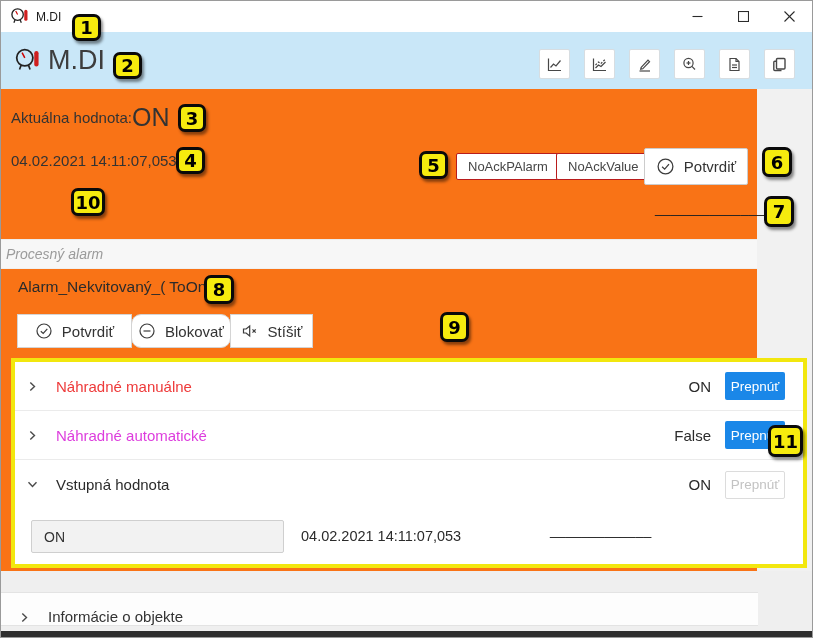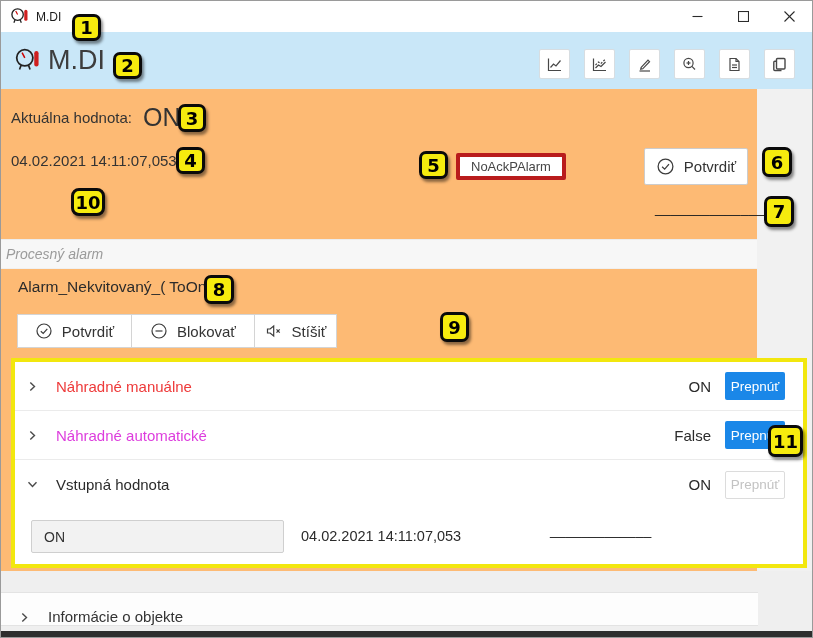--- a/index.html
+++ b/index.html
@@ -1,18 +1,18 @@
 <!DOCTYPE html>
 <html><head>
 <meta charset="utf-8">
 <style>
   * { margin:0; padding:0; box-sizing:border-box; }
   html,body { background:#e8e8e8; }
   body { font-family:"Liberation Sans", sans-serif; }
-  .window{ position:relative; width:813px; height:638px; background:#fdba74;
+  .window{ position:relative; width:813px; height:638px; background:#f97316;
            border:1px solid #9a9a9a; overflow:hidden; }
 
   
   .titlebar{ position:absolute; left:0; top:0; width:100%; height:31px; background:#fff;
              display:flex; align-items:center; }
   .titlebar .app-icon{ margin-left:9px; display:flex; }
   .titlebar .title-text{ margin-left:7px; font-size:12px; color:#1a1a1a; }
   .caption-buttons{ position:absolute; right:0; top:0; height:31px; display:flex; }
   .caption-btn{ width:46px; height:31px; background:transparent; border:none;
                 display:flex; align-items:center; justify-content:center; cursor:default; }
@@ -25,44 +25,44 @@
   .toolbar{ position:absolute; right:17px; top:17px; display:flex; gap:14px; }
   .tool-btn{ width:31px; height:30px; background:#fff; border:1px solid #d7dde1; border-radius:2px;
              display:flex; align-items:center; justify-content:center; color:#474747; padding:0; }
 
   
   .right-strip{ position:absolute; left:756px; top:88px; width:56px; height:482px; background:#f1f1f1; }
   .bottom-gray{ position:absolute; left:0; top:570px; width:812px; height:62px; background:#efefef; }
   .bottom-edge{ position:absolute; left:0; bottom:0; width:100%; height:6px; background:#2e2e2e; }
 
   
-  .value-row{ position:absolute; left:10px; top:100px; height:32px; display:flex; align-items:center; gap:11px; }
+  .value-row{ position:absolute; left:10px; top:100px; height:32px; display:flex; align-items:center; }
   .value-label{ font-size:15px; color:#333; }
   .value-big{ font-size:25px; color:#333; }
   .timestamp-1{ position:absolute; left:10px; top:151px; font-size:15px; color:#333; }
   .flag{ position:absolute; top:152px; height:27px; display:flex; align-items:center;
-         padding:0 11px; background:#fff; border:4px solid #b91c1c; border-radius:2px;
+         padding:0 11px; background:#fff; border:1px solid #b91c1c; border-radius:2px;
          font-size:13px; color:#464646; }
   .flag-1{ left:455px; }  .flag-2{ left:555px; }
   .ack-btn{ position:absolute; left:643px; top:147px; width:104px; height:37px; background:#fff;
             border:1px solid #cccccc; border-radius:2px; display:flex; align-items:center;
             justify-content:center; gap:9px; font-size:15px; color:#333; }
   .ph-line-1{ position:absolute; left:654px; top:199px; font-size:14px; color:#222; }
 
   
   .section-band{ position:absolute; left:0; top:238px; width:756px; height:30px; background:#f7f7f7;
                  border-top:1px solid #ececec; border-bottom:1px solid #f0f0f0;
                  display:flex; align-items:center; padding-left:5px; font-size:14px; color:#9b9b9b;font-style:italic; }
   .alarm-name{ position:absolute; left:17px; top:277px; font-size:15.5px; color:#2b2b2b; }
   .btn-group{ position:absolute; left:16px; top:313px; display:flex; }
   .grp-btn{ height:34px; background:#fff; border:1px solid #d4d4d4; margin-left:-1px;
             display:flex; align-items:center; justify-content:center; gap:9px;
             font-size:15px; color:#333; }
   .grp-btn:first-child{ margin-left:0; }
-  .gb-1{ width:115px; } .gb-2{ width:124px; } .gb-3{ width:107px; } .gb-4{ width:83px; }
+  .gb-1{ width:115px; } .gb-2{ width:100px;border-radius:10px; } .gb-3{ width:107px; } .gb-4{ width:83px; }
 
   
   .yellow-box{ position:absolute; left:10px; top:357px; width:796px; height:210px;
                border:4px solid #f2e70e; background:#fff; }
   .vrow{ position:relative; height:49px; border-bottom:1px solid #ebebeb;
          display:flex; align-items:center; }
   .vrow.last{ border-bottom:none; }
   .vrow .chev{ margin-left:10px; display:flex; }
   .vrow .row-label{ margin-left:16px; font-size:15px; }
   .lbl-red{ color:#ee3a3a; }  .lbl-magenta{ color:#dd3ddd; }  .lbl-plain{ color:#2b2b2b; }
@@ -90,21 +90,21 @@
             box-shadow:2px 3px 3px rgba(0,0,0,.45); z-index:60; }
   .c1 { left:71px;  top:13px;  width:29px; height:27px; }
   .c2 { left:112px; top:51px;  width:29px; height:27px; }
   .c3 { left:177px; top:103px; width:28px; height:28px; }
   .c4 { left:175px; top:146px; width:29px; height:27px; }
   .c5 { left:418px; top:150px; width:29px; height:28px; }
   .c6 { left:761px; top:146px; width:30px; height:30px; }
   .c7 { left:763px; top:195px; width:30px; height:31px; }
   .c8 { left:203px; top:274px; width:30px; height:29px; }
   .c9 { left:439px; top:311px; width:29px; height:30px; }
-  .c10{ left:70px;  top:187px; width:34px; height:28px;border-radius:8px; }
+  .c10{ left:70px;  top:187px; width:34px; height:28px; }
   .c11{ left:767px; top:424px; width:35px; height:32px;border-radius:7px; }
 </style>
 </head>
 <body>
 
 <div class="window">
 
   <div class="titlebar">
     <span class="app-icon">
       <svg width="19" height="19" viewBox="0 0 20 20">
@@ -195,20 +195,21 @@
   <div class="right-strip"></div>
   <div class="bottom-gray"></div>
 
   <div class="value-row">
     <span class="value-label">Aktuálna hodnota:</span>
     <span class="value-big">ON</span>
   </div>
   <div class="timestamp-1">04.02.2021 14:11:07,053</div>
 
   <div class="flag flag-1">NoAckPAlarm</div>
+  <div class="flag flag-2">NoAckValue</div>
   <button class="ack-btn">
     <svg width="19" height="19" viewBox="0 0 18 18" fill="none" stroke="#3c3c3c" stroke-width="1.2">
       <circle cx="9" cy="9" r="7"></circle>
         <polyline points="5.8,9.3 8.2,11.5 12.3,6.8"></polyline>
     </svg>
     <span>Potvrdiť</span>
   </button>
   <div class="ph-line-1">______________</div>
 
   <div class="section-band">

